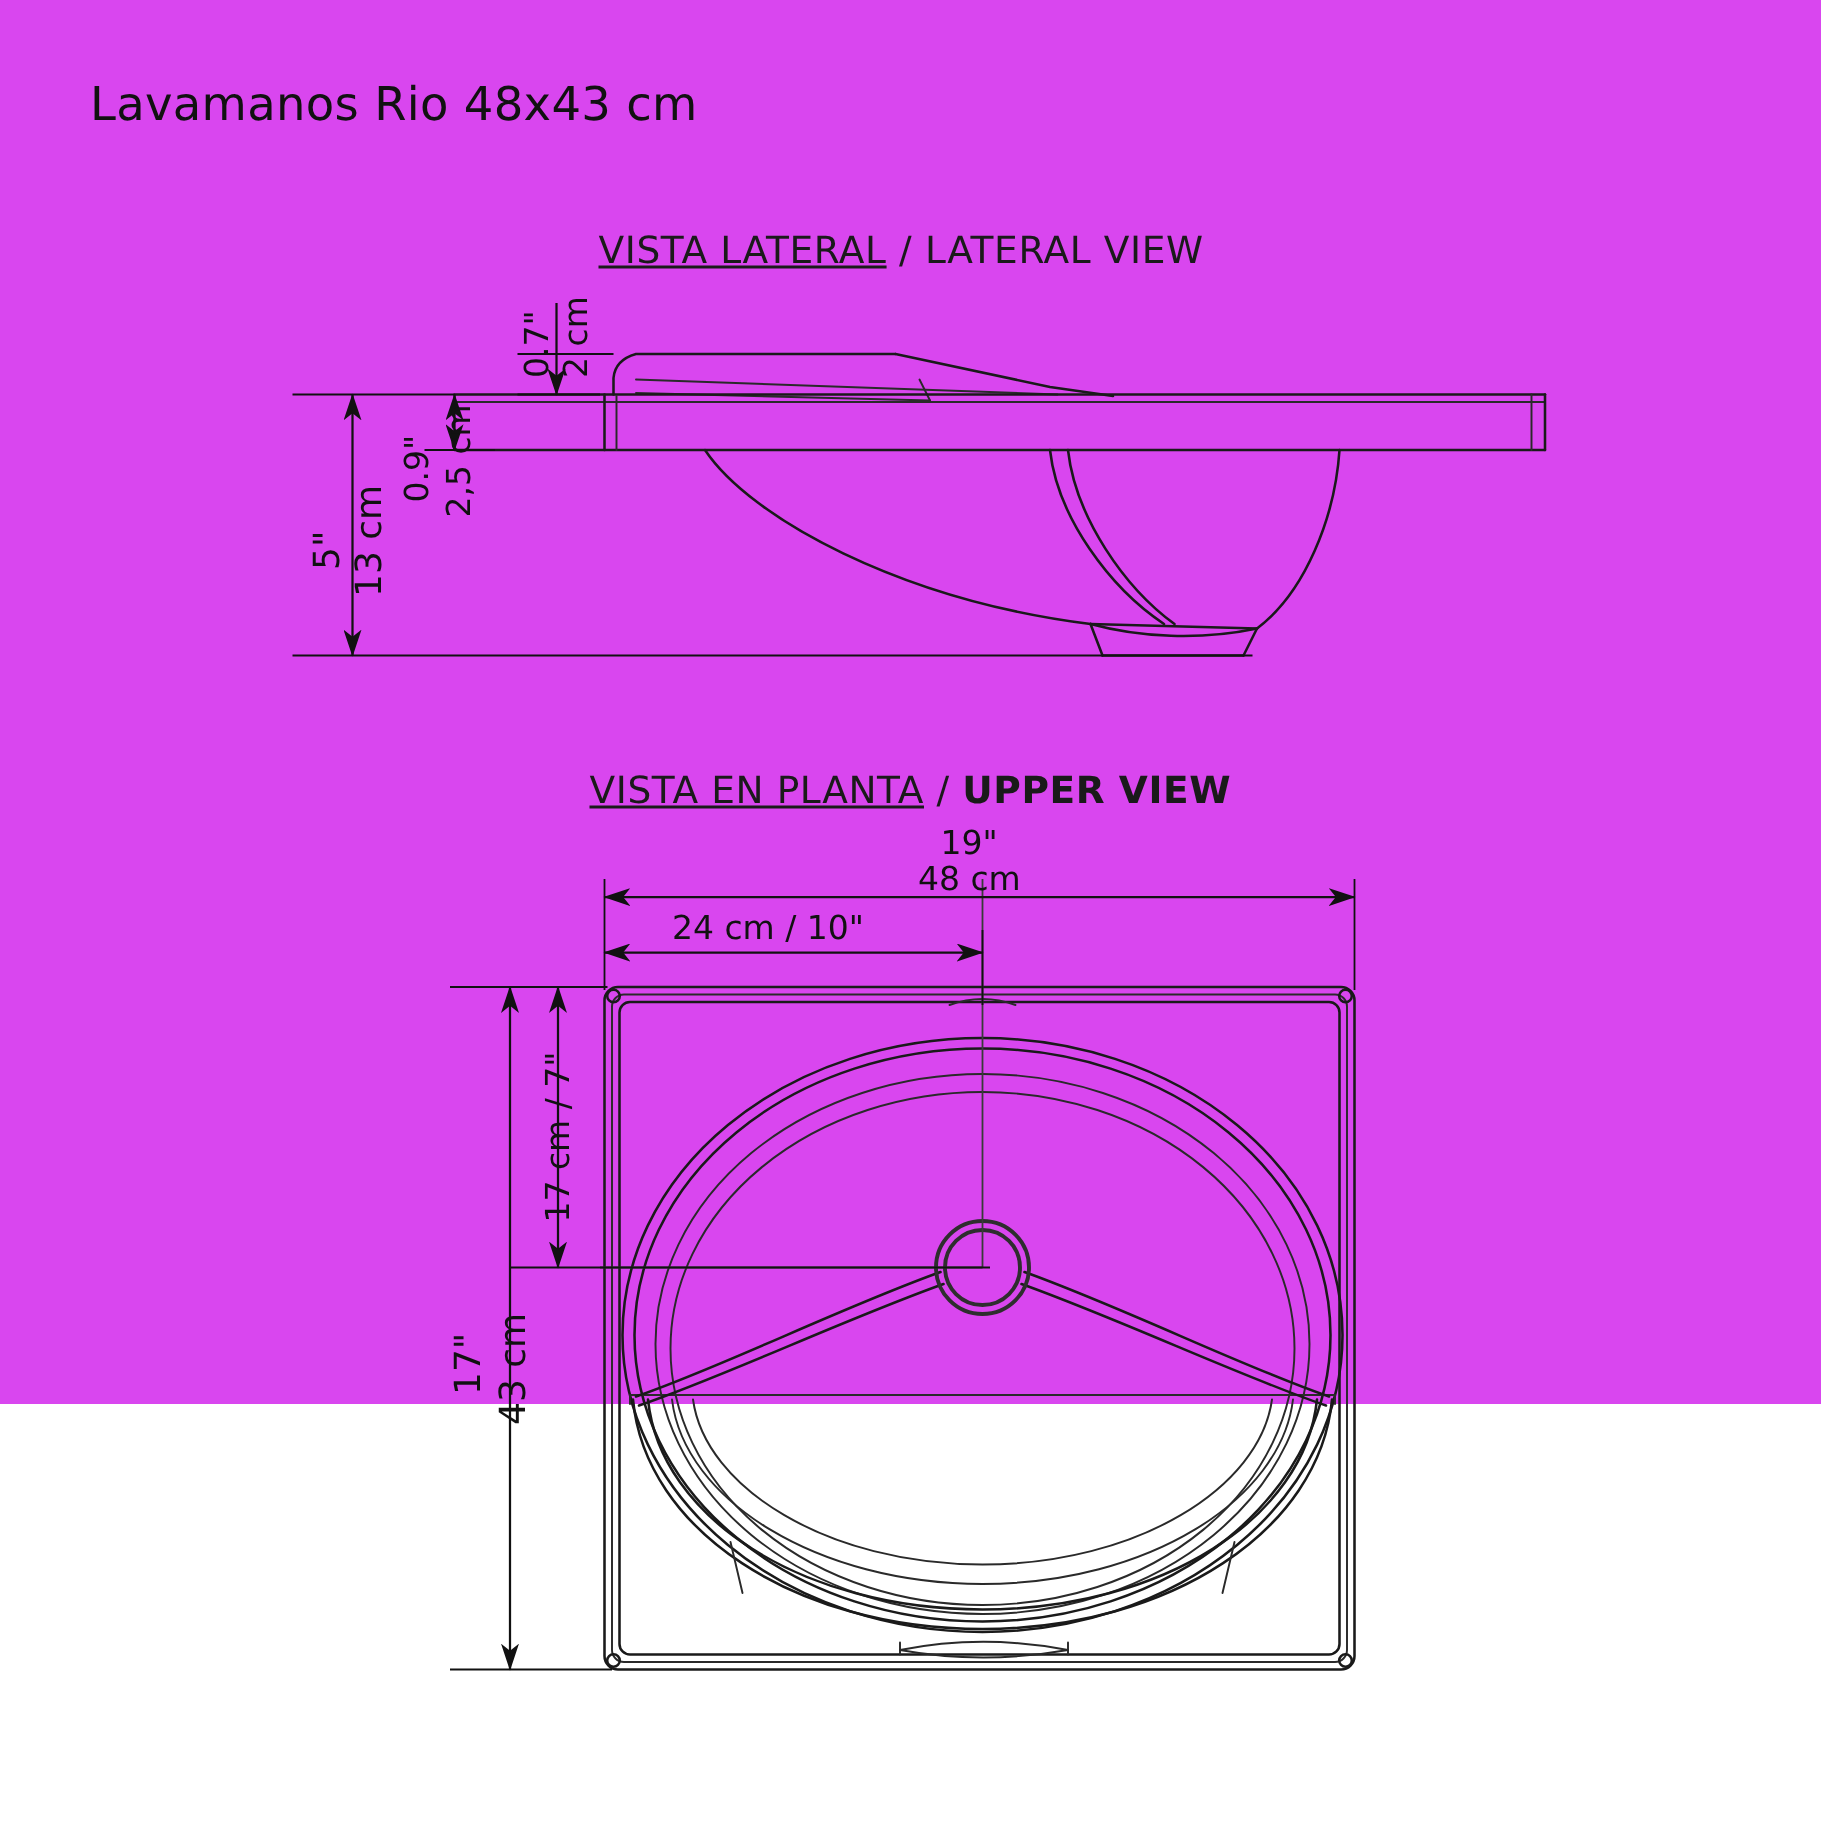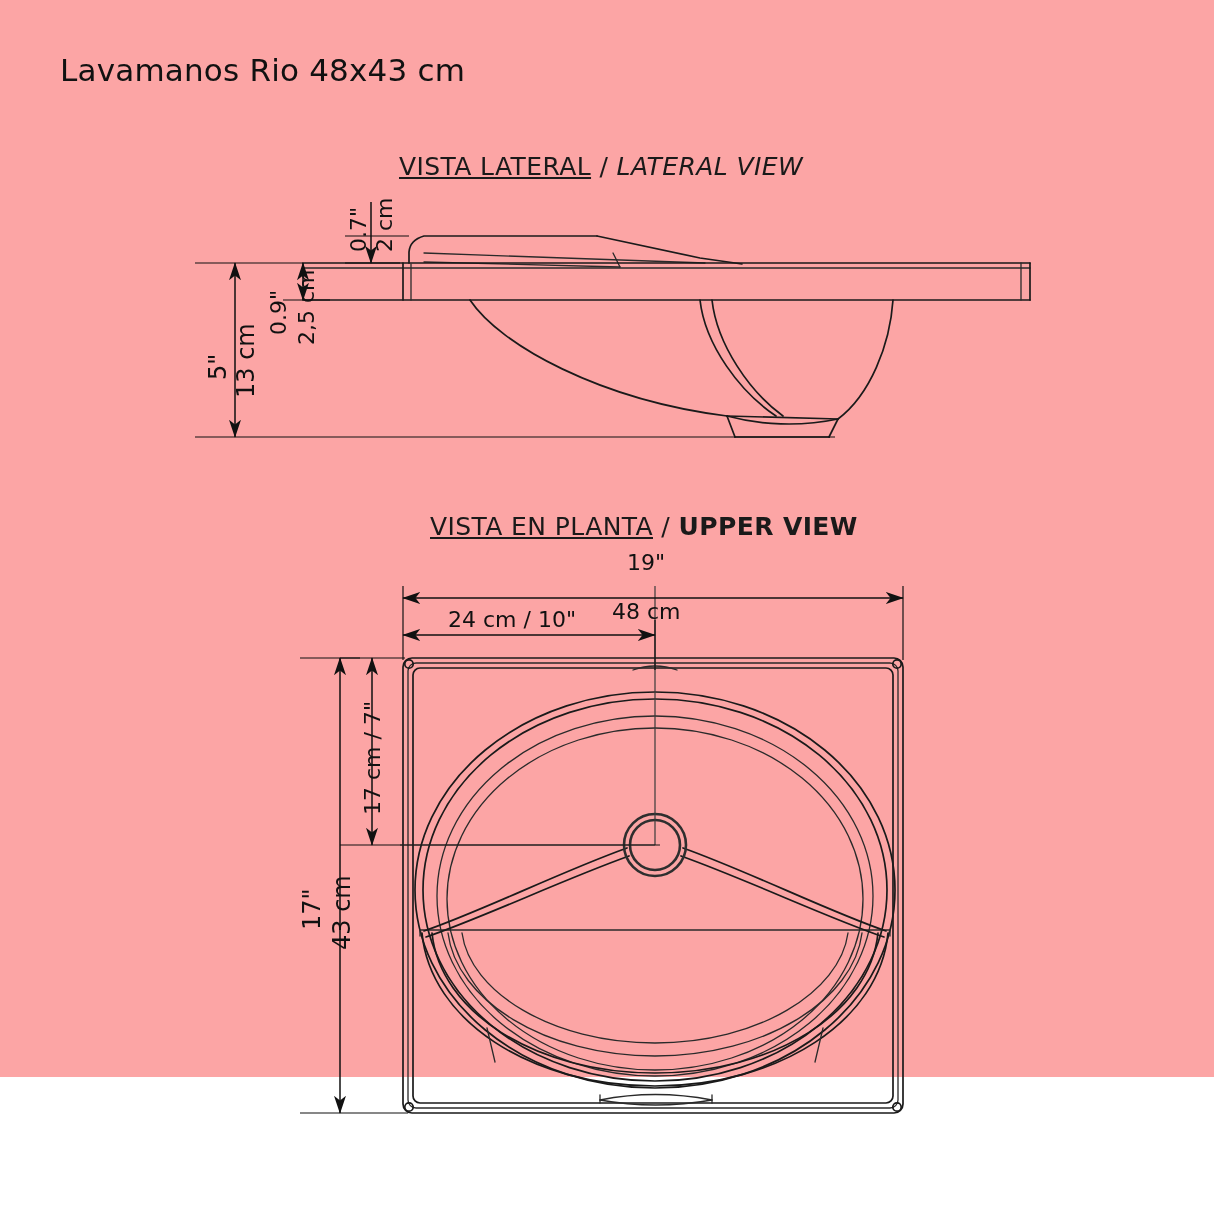--- a/index.html
+++ b/index.html
@@ -14,22 +14,22 @@
     font-family: "DejaVu Sans", sans-serif;
     color: #1a1a1a;
     overflow: hidden;
     position: relative;
   }
 
   #sheet {
     position: absolute;
     left: 0; top: 0;
     width: 1214px;
-    height: 1077px;
-    background: #fca5a5;
+    height: 936px;
+    background: #d946ef;
   }
 
   
   #doc-title {
     position: absolute;
     left: 60px;
     top: 52px;
     font-size: 31px;
     font-weight: 400;
     letter-spacing: 0.2px;
@@ -39,24 +39,24 @@
 
   
   .view-heading {
     position: absolute;
     font-size: 25px;
     letter-spacing: 0.4px;
     white-space: nowrap;
     color: #1a1a1a;
   }
   #lateral-heading { left: 399px; top: 152px; }
-  #upper-heading   { left: 393px; top: 512px; margin-left: 37px; }
+  #upper-heading   { left: 393px; top: 512px; }
   .vh-es { font-weight: 400; text-decoration: underline; }
   .vh-sep { font-weight: 400; }
-  .vh-en-italic { font-style: italic; font-weight: 400; }
+  .vh-en-italic { font-weight: 400; }
   .vh-en-bold { font-weight: 700; }
 
   
   svg.draw {
     position: absolute;
     left: 0; top: 0;
     width: 1214px;
     height: 1214px;
     overflow: visible;
     pointer-events: none;
@@ -269,21 +269,21 @@
   <div class="dimtext rot90" style="left:348px; top:252px;">0.7"</div>
   <div class="dimtext rot90" style="left:374px; top:252px;">2 cm</div>
 
   <div class="dimtext rot90" style="left:268px; top:335px;">0.9"</div>
   <div class="dimtext rot90" style="left:296px; top:345px;">2,5 cm</div>
 
   <div class="dimtext rot90" style="left:206px; top:380px; font-size:24px;">5"</div>
   <div class="dimtext rot90" style="left:234px; top:398px; font-size:24px;">13 cm</div>
 
   <div class="dimtext" style="left:627px; top:552px;">19"</div>
-  <div class="dimtext" style="left:612px; top:601px;">48 cm</div>
+  <div class="dimtext" style="left:612px; top:576px;">48 cm</div>
 
   <div class="dimtext" style="left:448px; top:609px;">24 cm / 10"</div>
 
   <div class="dimtext rot90" style="left:362px; top:815px;">17 cm / 7"</div>
 
   <div class="dimtext rot90" style="left:300px; top:930px; font-size:24px;">17"</div>
   <div class="dimtext rot90" style="left:330px; top:950px; font-size:24px;">43 cm</div>
 
 </div>
 

